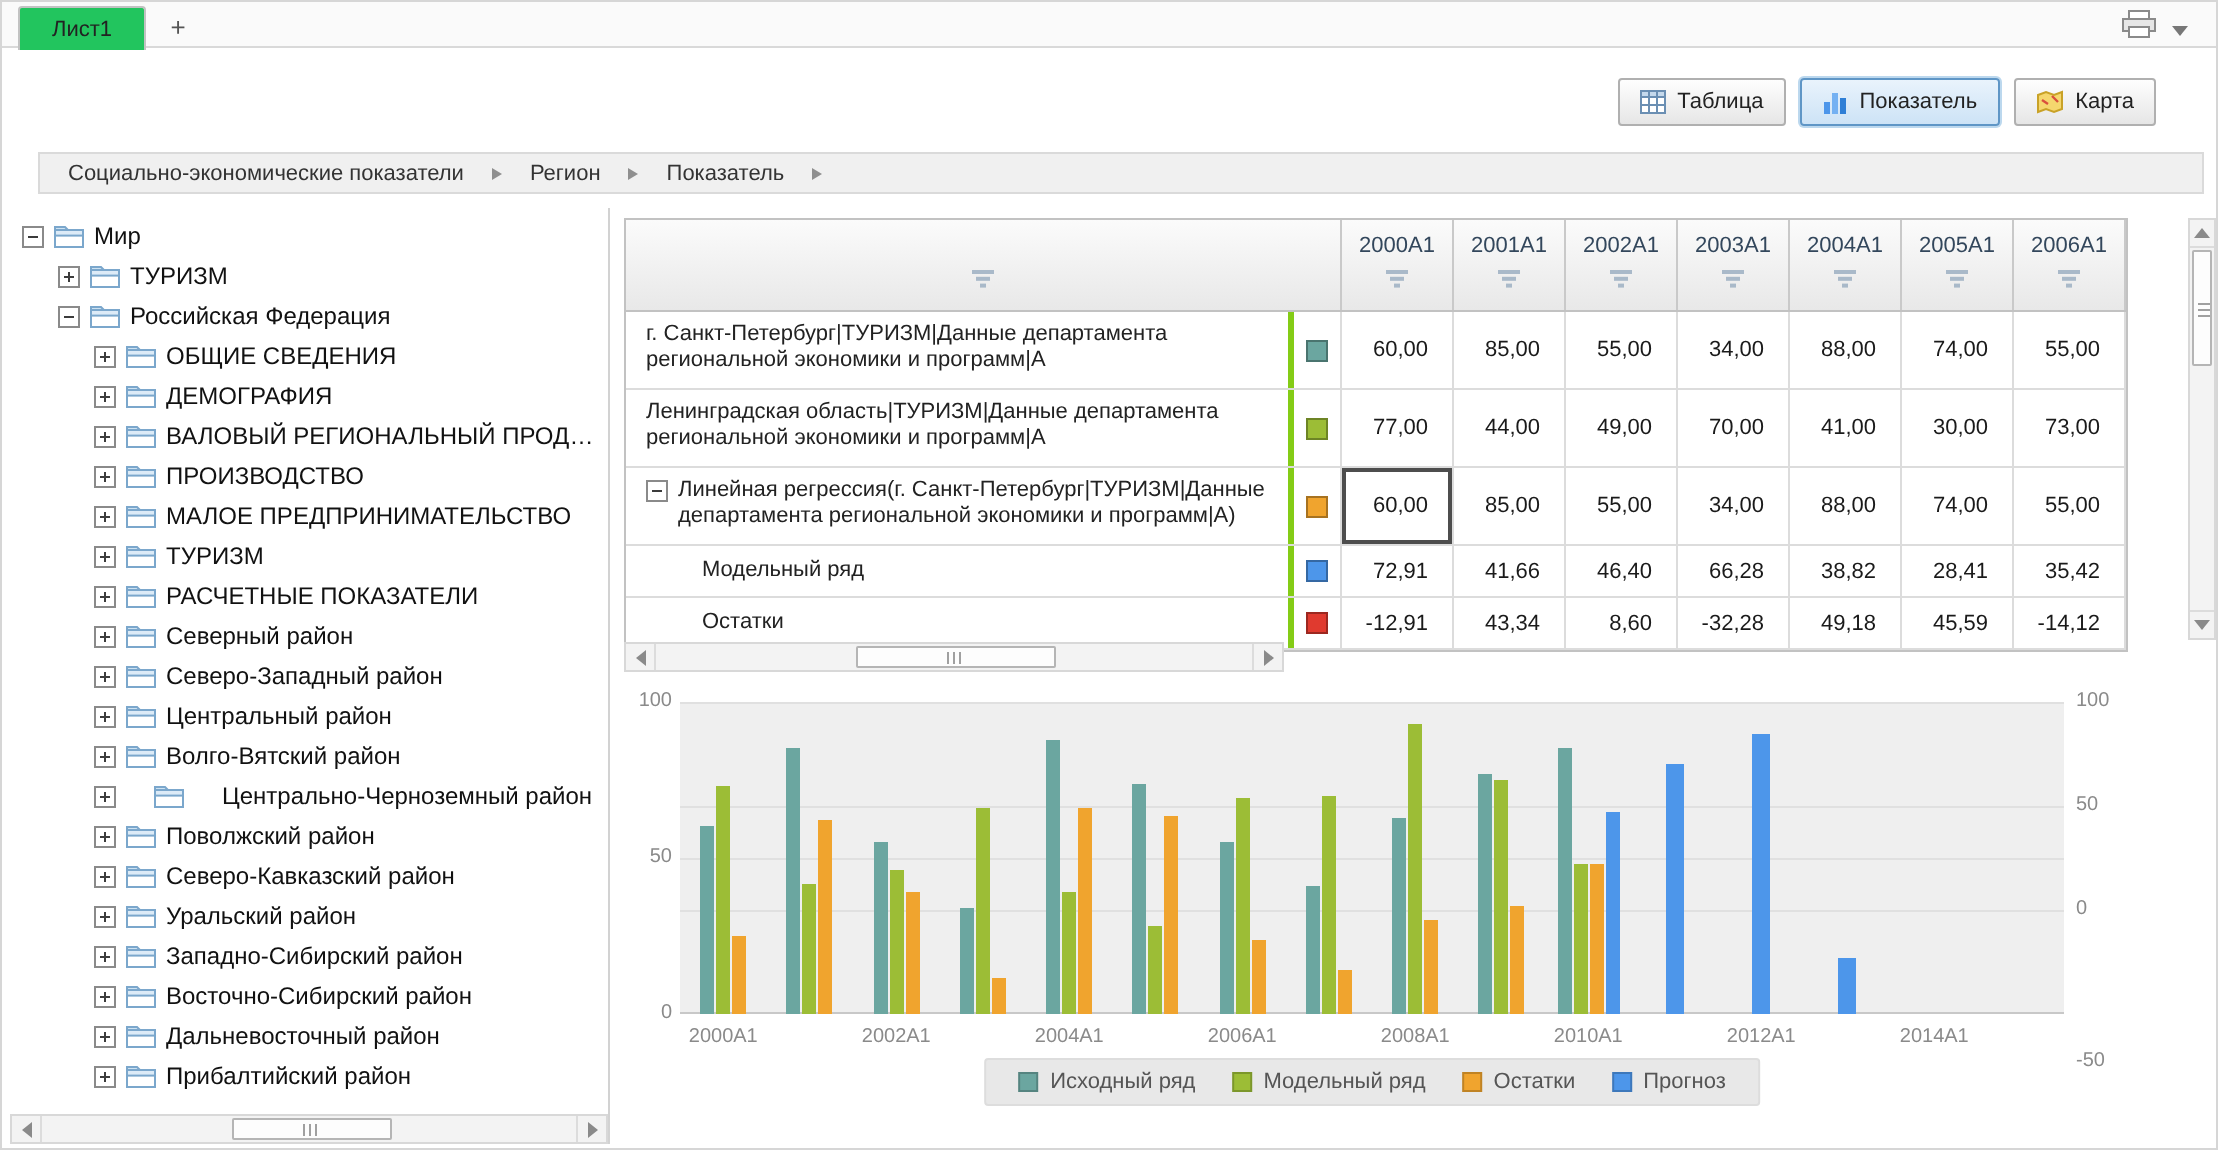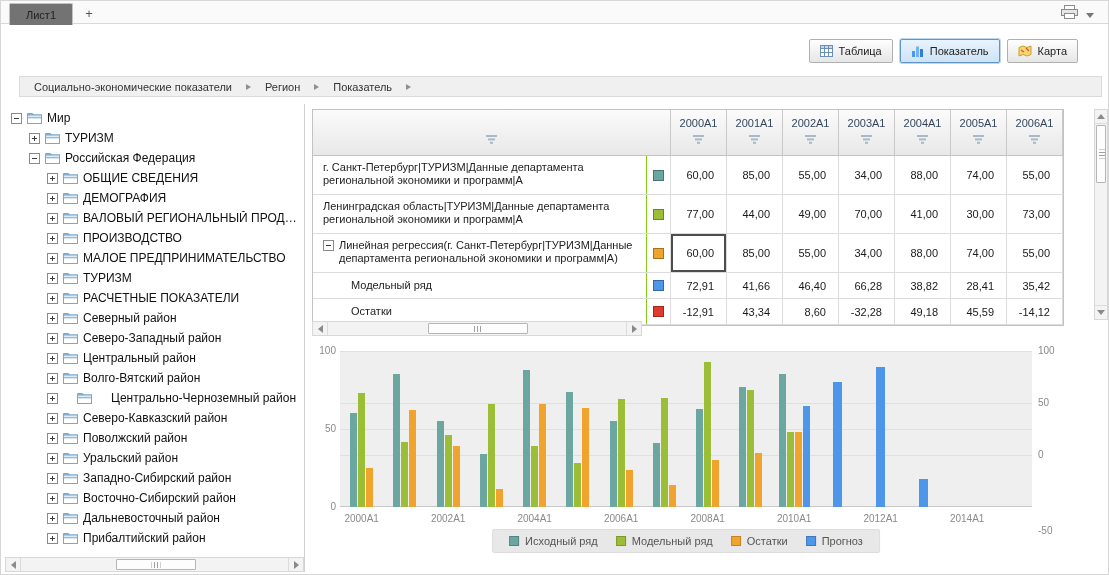--- a/index.html
+++ b/index.html
@@ -1,21 +1,21 @@
 <!DOCTYPE html>
 <html><head>
 <meta charset="utf-8">
 <style>
   html,body{margin:0;padding:0;background:#fff;}
   #app{position:relative;width:1109px;height:575px;background:#fff;overflow:hidden;
        font-family:"Liberation Sans",sans-serif;border:1px solid #d6d6d6;box-sizing:border-box;}
 
   
   .tabbar{position:absolute;left:0;top:0;width:100%;height:23px;background:#fafafa;border-bottom:1px solid #d9d9d9;box-sizing:border-box;}
-  .tab{position:absolute;left:8px;top:2px;width:62px;height:21px;background:#737373;border:1px solid #c2c2c2;border-bottom:none;
+  .tab{position:absolute;left:8px;top:2px;width:62px;height:21px;background:#22c55e;border:1px solid #c2c2c2;border-bottom:none;
        border-radius:2px 2px 0 0;display:flex;align-items:center;justify-content:center;font-size:11px;color:#222;z-index:2;}
   .tab-add{position:absolute;left:76px;top:2px;width:24px;height:20px;display:flex;align-items:center;justify-content:center;
        font-size:13px;color:#555;cursor:pointer;}
   .winbtns{position:absolute;right:14px;top:4px;display:flex;align-items:center;gap:8px;}
   .caret{width:0;height:0;border:4px solid transparent;border-top:5px solid #777;border-bottom:0;margin-top:2px;}
 
   
   .toolbar{position:absolute;top:38px;right:30px;display:flex;gap:7px;}
   .vbtn{display:flex;align-items:center;gap:6px;height:22px;padding:0 10px;border:1px solid #b0b0b0;border-radius:2px;
         background:linear-gradient(#fefefe,#e6e6e6);font-size:11px;color:#222;cursor:pointer;}
@@ -65,21 +65,21 @@
   
   .grid{position:absolute;left:311px;top:108px;width:750px;border:1px solid #c2c2c2;background:#fff;box-sizing:content-box;}
   .grid-header{display:flex;height:46px;background:linear-gradient(#fbfbfb,#e8e8e8);border-bottom:1px solid #c2c2c2;box-sizing:border-box;}
   .hcell{width:56px;box-sizing:border-box;border-right:1px solid #c9c9c9;display:flex;flex-direction:column;align-items:center;padding-top:7px;gap:5px;}
   .hcell.first{width:358px;}
   .hlabel{font-size:11px;color:#33475c;height:13px;line-height:13px;}
   .funnel{display:block;cursor:pointer;}
   .funnel svg{display:block;}
 
   .grow{display:flex;border-bottom:1px solid #dcdcdc;align-items:stretch;background:#fff;}
-  .ncell{width:334px;box-sizing:border-box;border-right:1px solid #84cc16;padding:5px 6px 0 10px;display:flex;gap:5px;
+  .ncell{width:334px;box-sizing:border-box;border-right:3px solid #84cc16;padding:5px 6px 0 10px;display:flex;gap:5px;
          align-items:flex-start;font-size:11px;line-height:13px;color:#222;overflow:hidden;}
   .ncell .exp{margin-top:1px;}
   .grow.child .ncell{padding:0 6px 0 38px;align-items:center;}
   .scell{width:24px;box-sizing:border-box;border-right:1px solid #dcdcdc;display:flex;align-items:center;justify-content:center;}
   .swatch{width:11px;height:11px;border:1px solid rgba(0,0,0,.3);box-sizing:border-box;}
   .vcell{width:56px;box-sizing:border-box;border-right:1px solid #dcdcdc;display:flex;align-items:center;justify-content:flex-end;
          padding-right:12px;font-size:11px;color:#1a1a1a;}
   .vcell.sel{box-shadow:inset 0 0 0 2px #4d4d4d;}
 
   
@@ -335,32 +335,32 @@
         </div>
         <div class="tree-item" style="padding-left: 42px;">
           <span class="exp plus"></span>
           <span class="folder">
             <svg width="15" height="12" viewBox="0 0 15 12">
               <path d="M0.5 3 v-1.5 h5 l1.5 1.5 z" fill="#cde2f2" stroke="#7ba7cc"></path>
               <rect x="0.5" y="3" width="14" height="8.5" fill="#fff" stroke="#7ba7cc"></rect>
               <rect x="0.5" y="3" width="14" height="2.8" fill="#ddebf7" stroke="#7ba7cc"></rect>
             </svg>
           </span>
+          <span class="tree-label">Поволжский район</span>
+        </div>
+        <div class="tree-item" style="padding-left: 42px;">
+          <span class="exp plus"></span>
+          <span class="folder">
+            <svg width="15" height="12" viewBox="0 0 15 12">
+              <path d="M0.5 3 v-1.5 h5 l1.5 1.5 z" fill="#cde2f2" stroke="#7ba7cc"></path>
+              <rect x="0.5" y="3" width="14" height="8.5" fill="#fff" stroke="#7ba7cc"></rect>
+              <rect x="0.5" y="3" width="14" height="2.8" fill="#ddebf7" stroke="#7ba7cc"></rect>
+            </svg>
+          </span>
           <span class="tree-label">Северо-Кавказский район</span>
-        </div>
-        <div class="tree-item" style="padding-left: 42px;">
-          <span class="exp plus"></span>
-          <span class="folder">
-            <svg width="15" height="12" viewBox="0 0 15 12">
-              <path d="M0.5 3 v-1.5 h5 l1.5 1.5 z" fill="#cde2f2" stroke="#7ba7cc"></path>
-              <rect x="0.5" y="3" width="14" height="8.5" fill="#fff" stroke="#7ba7cc"></rect>
-              <rect x="0.5" y="3" width="14" height="2.8" fill="#ddebf7" stroke="#7ba7cc"></rect>
-            </svg>
-          </span>
-          <span class="tree-label">Поволжский район</span>
         </div>
         <div class="tree-item" style="padding-left: 42px;">
           <span class="exp plus"></span>
           <span class="folder">
             <svg width="15" height="12" viewBox="0 0 15 12">
               <path d="M0.5 3 v-1.5 h5 l1.5 1.5 z" fill="#cde2f2" stroke="#7ba7cc"></path>
               <rect x="0.5" y="3" width="14" height="8.5" fill="#fff" stroke="#7ba7cc"></rect>
               <rect x="0.5" y="3" width="14" height="2.8" fill="#ddebf7" stroke="#7ba7cc"></rect>
             </svg>
           </span>

